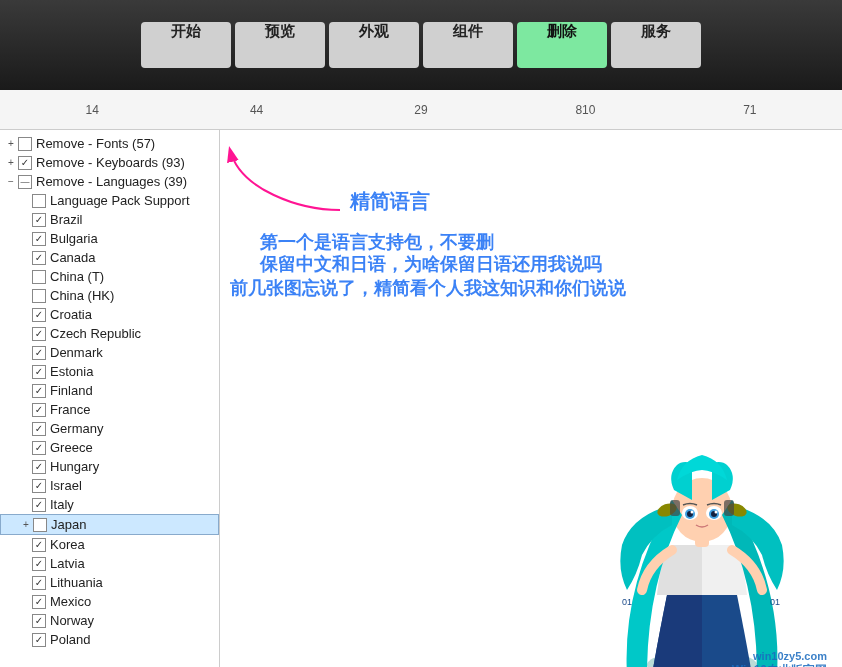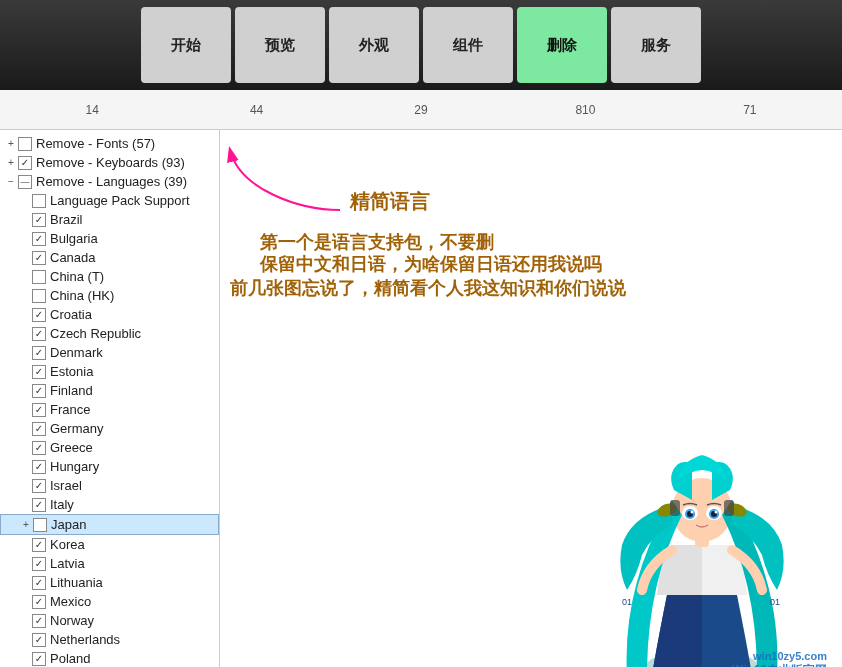--- a/index.html
+++ b/index.html
@@ -25,27 +25,26 @@
     }
 
     .toolbar-buttons {
       display: flex;
       gap: 4px;
       align-items: center;
     }
 
     .toolbar-btn {
       width: 90px;
-      height: 76px;
+      height: 46px;
       border: none;
       cursor: pointer;
       display: flex;
       flex-direction: column;
       align-items: center;
-      justify-content: center;
       gap: 4px;
       font-size: 14px;
       font-weight: bold;
       color: #333;
       background: #d0d0d0;
       border-radius: 4px;
     }
 
     .toolbar-btn.active {
       background: #7de8a0;
@@ -156,21 +155,21 @@
     
     .annotation-panel {
       flex: 1;
       position: relative;
       overflow: hidden;
       background: white;
     }
 
     .annotation-text {
       position: absolute;
-      color: #a16207;
+      color: #3b82f6;
       font-size: 18px;
       font-weight: bold;
       font-family: "Microsoft YaHei", Arial, sans-serif;
       line-height: 1.6;
     }
 
     .annotation-line-1 { top: 55px; left: 130px; font-size: 20px; }
     .annotation-line-2 { top: 98px; left: 40px; font-size: 18px; }
     .annotation-line-3 { top: 120px; left: 40px; font-size: 18px; }
     .annotation-line-4 { top: 144px; left: 10px; font-size: 18px; }
@@ -383,25 +382,20 @@
       <span class="checkbox checked"></span>
       <span>Mexico</span>
     </div>
 
     <div class="tree-item tree-indent-1">
       <span class="expander" style="visibility:hidden">+</span>
       <span class="checkbox checked"></span>
       <span>Norway</span>
     </div>
 
-    <div class="tree-item tree-indent-1">
-      <span class="expander" style="visibility:hidden">+</span>
-      <span class="checkbox checked"></span>
-      <span>Netherlands</span>
-    </div>
 
     <div class="tree-item tree-indent-1">
       <span class="expander" style="visibility:hidden">+</span>
       <span class="checkbox checked"></span>
       <span>Poland</span>
     </div>
 
   </div>
 
   <div class="annotation-panel">

